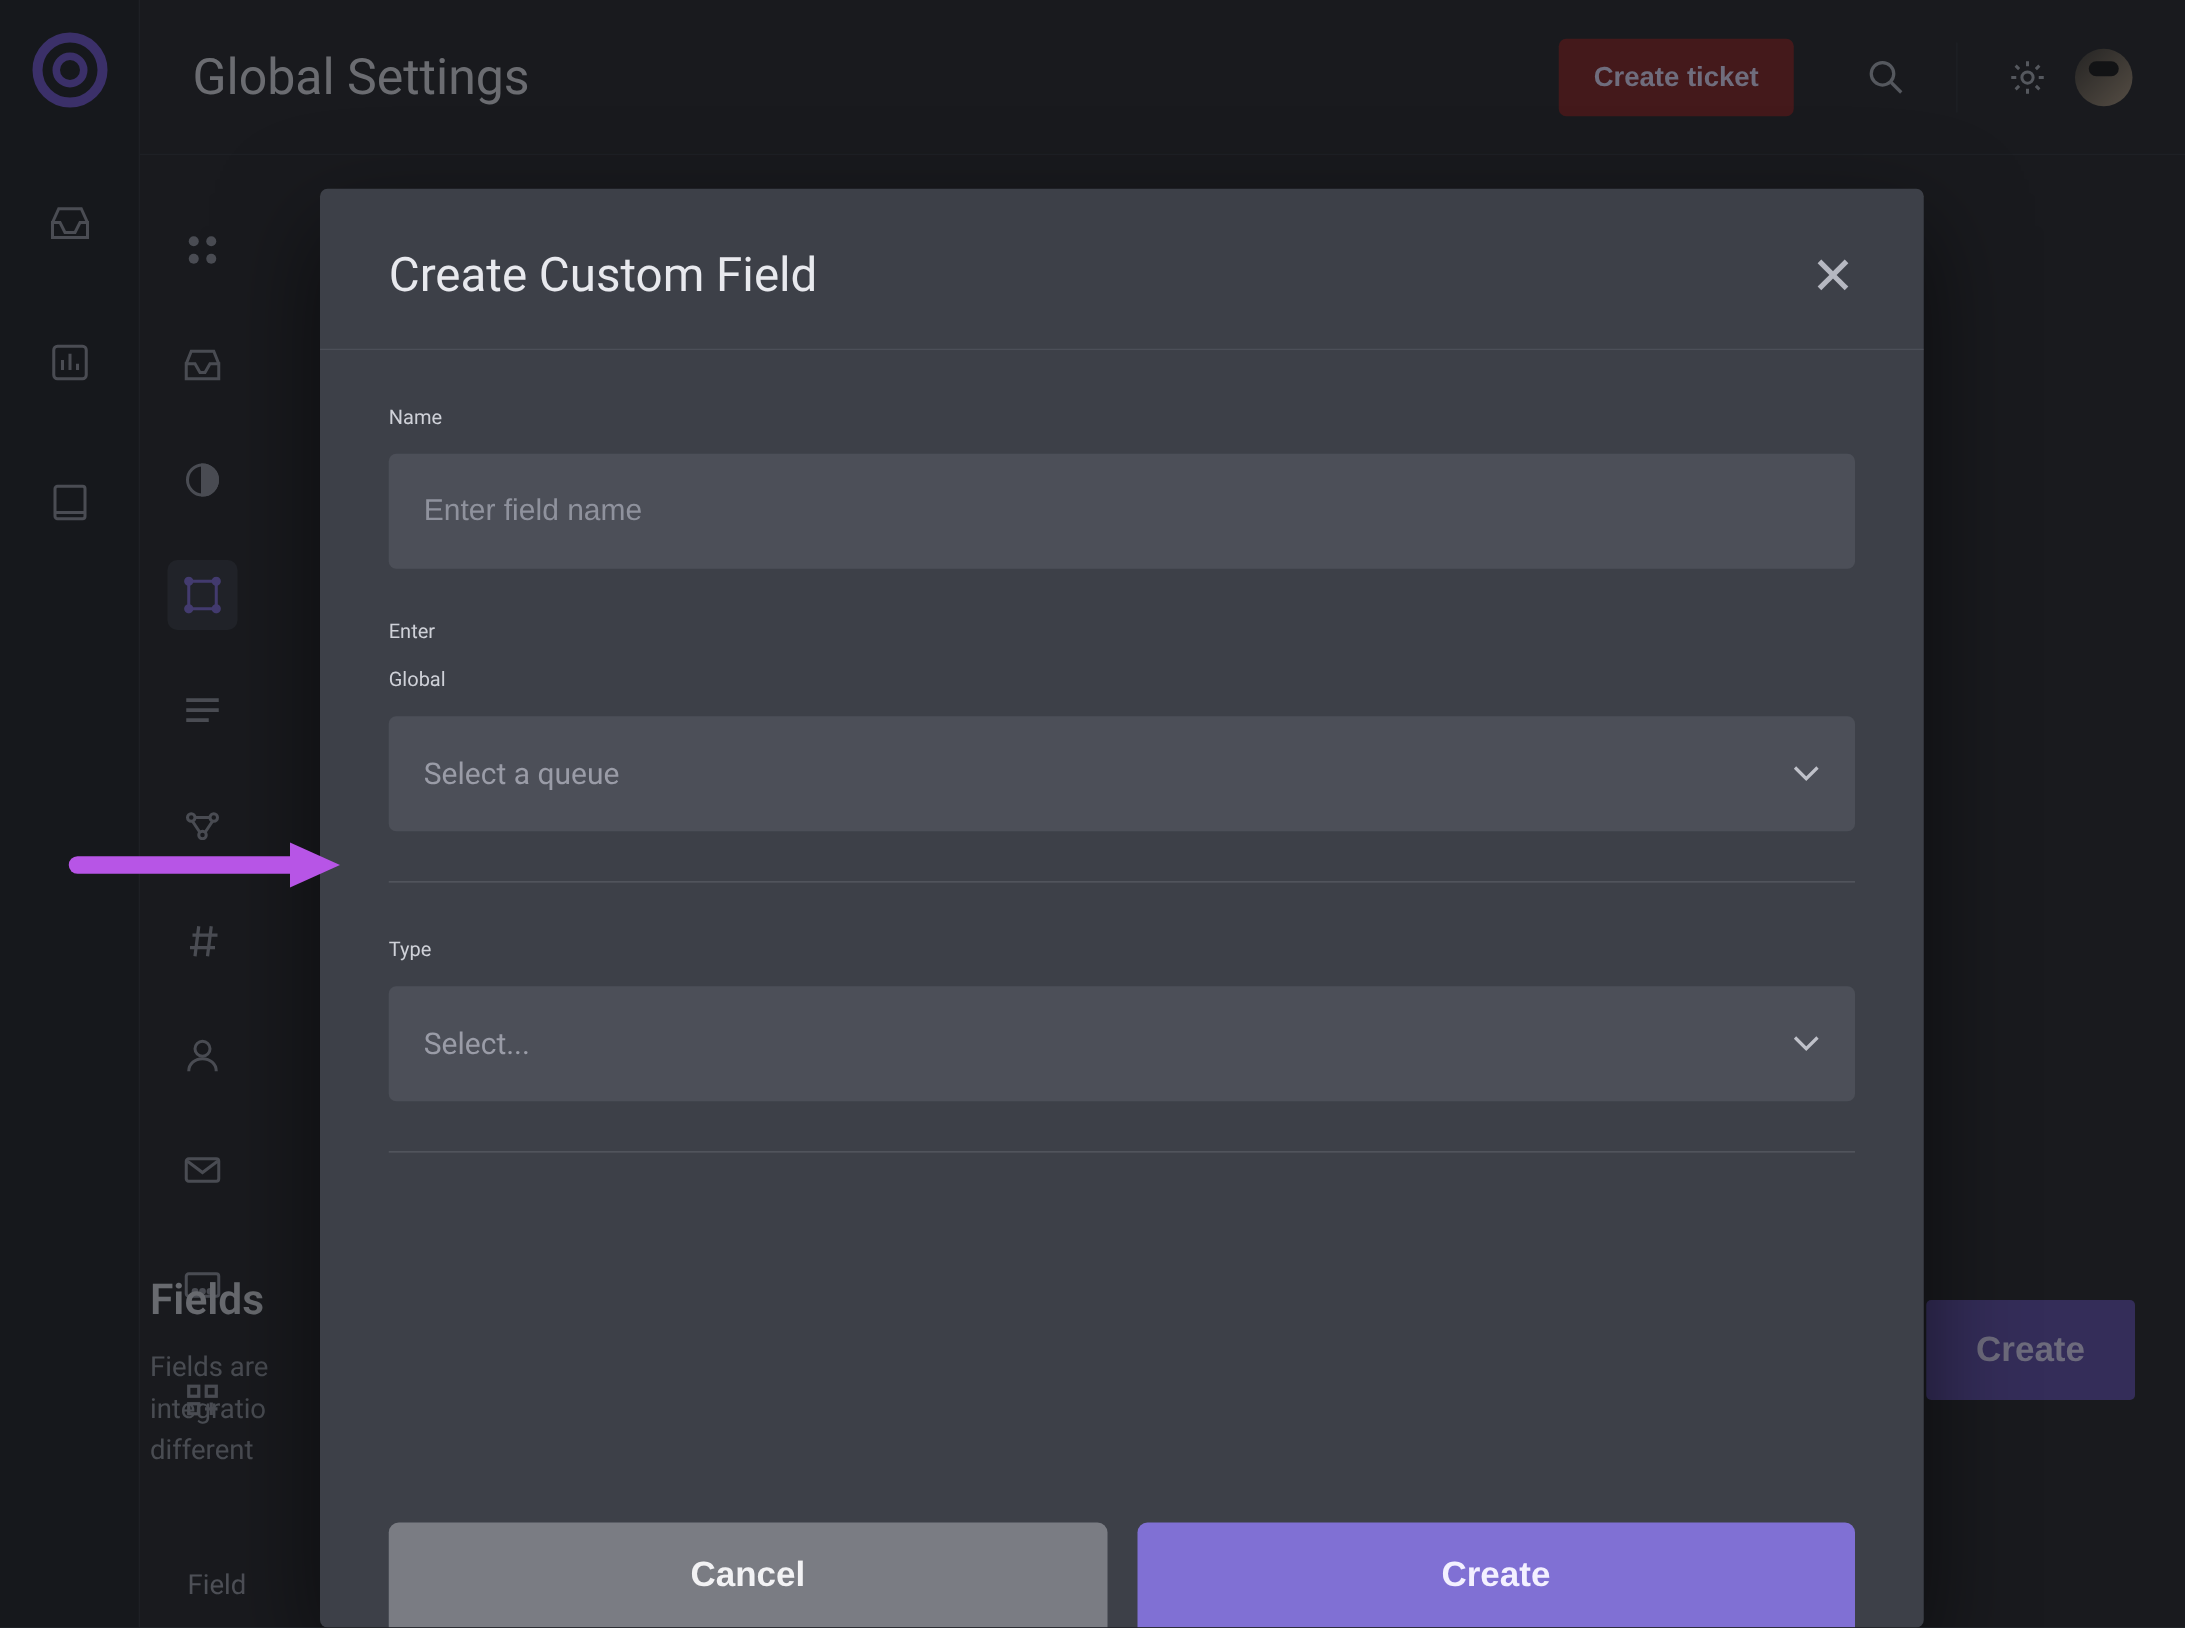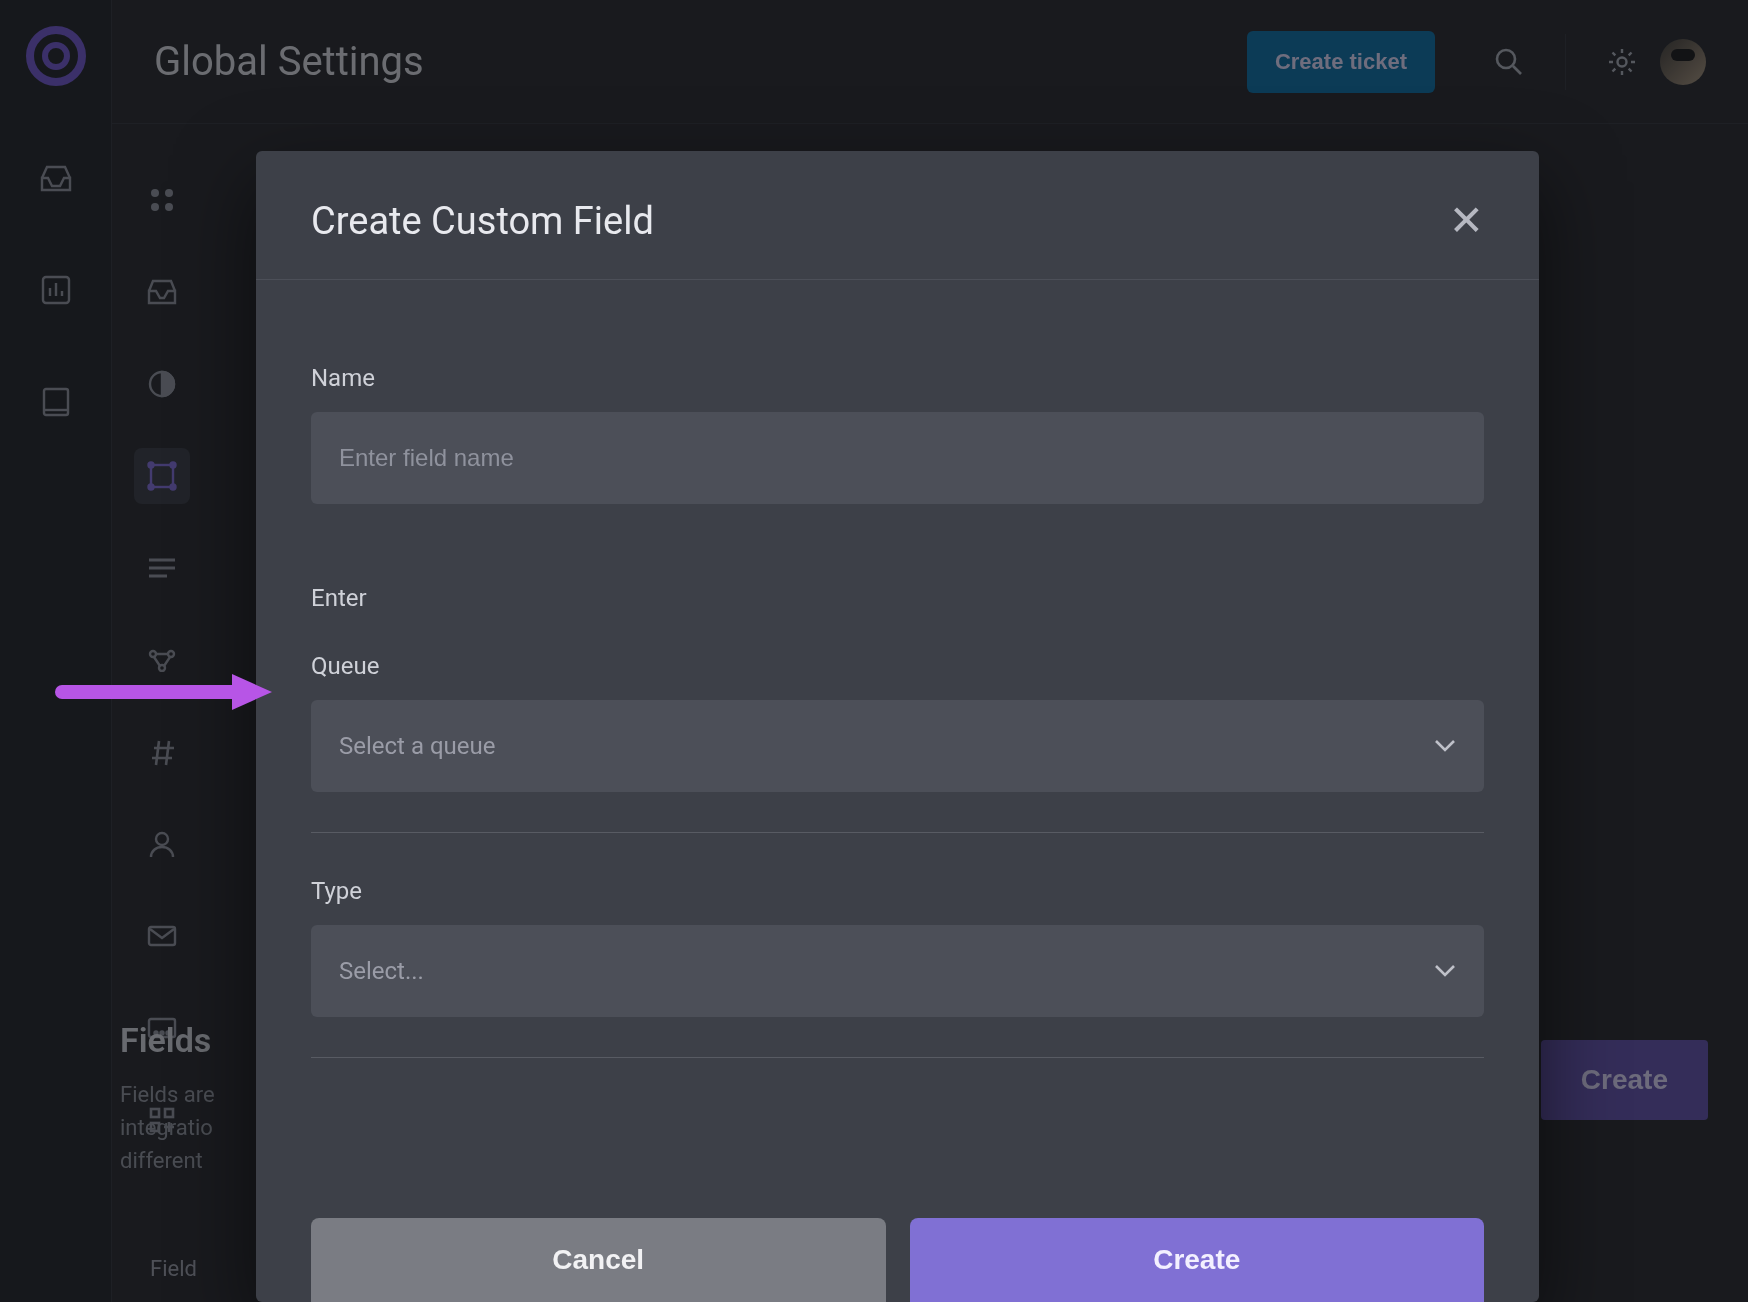--- a/index.html
+++ b/index.html
@@ -31,21 +31,21 @@
     width:40px; height:40px; display:flex; align-items:center; justify-content:center;
     color:#8c8f99;
   }
   .topbar {
     position:absolute; left:112px; right:0; top:0; height:124px;
     border-bottom:1px solid #2b2d33;
     display:flex; align-items:center; padding:0 42px;
   }
   .page-title { font-size:40px; color:#d4d6db; font-weight:400; flex:1;}
   .btn-create-ticket{
-    background:#0369a1; color:#ded7f7; font-size:22px; font-weight:600;
+    background:#7f1d1d; color:#ded7f7; font-size:22px; font-weight:600;
     padding:18px 28px; border-radius:6px; border:none; margin-right:36px;
   }
   .top-icon { width:36px; height:36px; color:#a5a8b2; margin:0 20px; display:flex; align-items:center; justify-content:center;}
   .top-divider{ width:1px; height:56px; background:#2b2d33; margin:0 18px;}
   .avatar { width:46px; height:46px; border-radius:50%; background:linear-gradient(135deg,#3a3630,#a49078); position:relative; overflow:hidden;}
   .avatar::after{content:"";position:absolute;top:10px;left:11px;width:24px;height:12px;background:#111;border-radius:6px;} 
 
   .settings-rail {
     position:absolute; left:112px; top:124px; width:100px; height:calc(100% - 124px);
     display:flex; flex-direction:column; align-items:center; padding-top:48px; gap:36px;
@@ -80,21 +80,21 @@
     overflow:hidden;
   }
   .modal-header{
     display:flex; align-items:center; justify-content:space-between;
     padding:48px 55px 36px 55px;
     border-bottom:1px solid #4c4f58;
   }
   .modal-title{ font-size:38px; font-weight:400; color:#e8e9ee;}
   .modal-close{ font-size:42px; color:#b6b8c1; background:none; border:none; cursor:pointer; line-height:1;}
   .modal-body{ padding:44px 55px 10px 55px; }
-  .form-label{ font-size:24px; color:#cfd1d8; margin-bottom:20px; display:block;margin-top:40px;}
+  .form-label{ font-size:16px; color:#cfd1d8; margin-bottom:20px; display:block;}
   .form-input, .form-select {
     width:100%; height:92px; background:#4c4f58; border:none; border-radius:6px;
     color:#e8e9ee; font-size:24px; padding:0 28px; margin-bottom:40px;
   }
   .form-input::placeholder{ color:#8f929d;}
   .form-select{ display:flex; align-items:center; justify-content:space-between; cursor:pointer;}
   .select-ph{ color:#9a9ca7; font-size:24px;}
   .chev { color:#bfc1c9; }
   .hr{ height:1px; background:#585b63; margin:24px 0 44px 0;}
   .modal-footer{
@@ -260,21 +260,21 @@
     <div class="modal-title">Create Custom Field</div>
     <button class="modal-close">✕</button>
   </div>
   <div class="modal-body">
 
     <label class="form-label">Name</label>
     <input class="form-input" placeholder="Enter field name" style="">
 
     <label class="form-label">Enter</label>
 
-    <label class="form-label">Queue</label>
+    <label class="form-label">Global</label>
     <div class="form-select">
       <span class="select-ph">Select a queue</span>
       <span class="chev">
         <svg width="22" height="14" viewBox="0 0 22 14" fill="none" stroke="currentColor" stroke-width="2.6">
             <path d="M2 2l9 9 9-9"></path>
           </svg>
       </span>
     </div>
 
     <div class="hr"></div>

